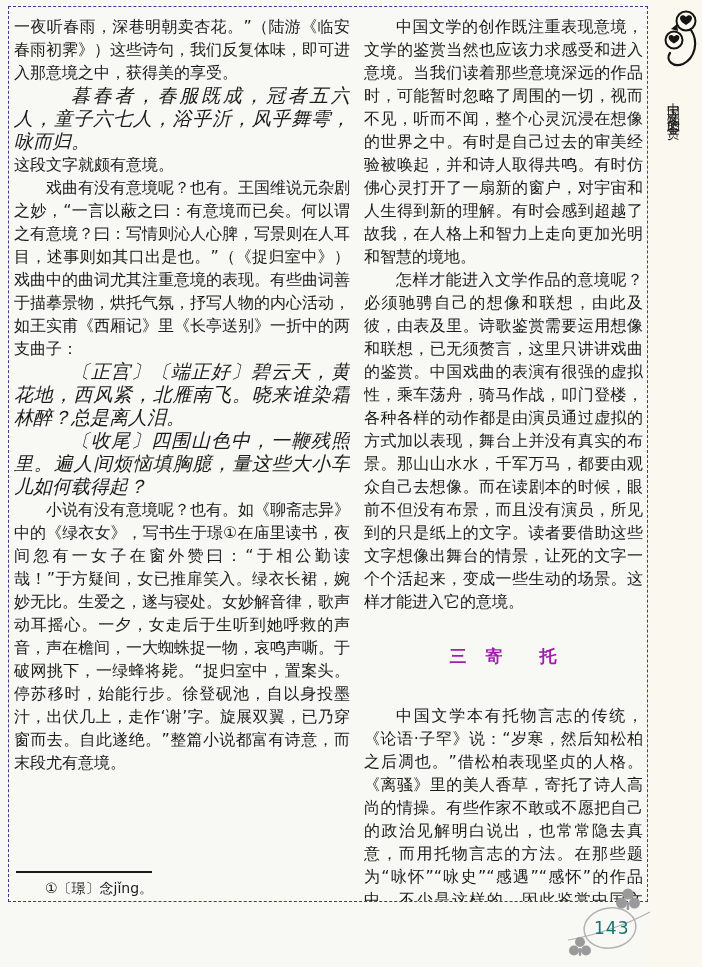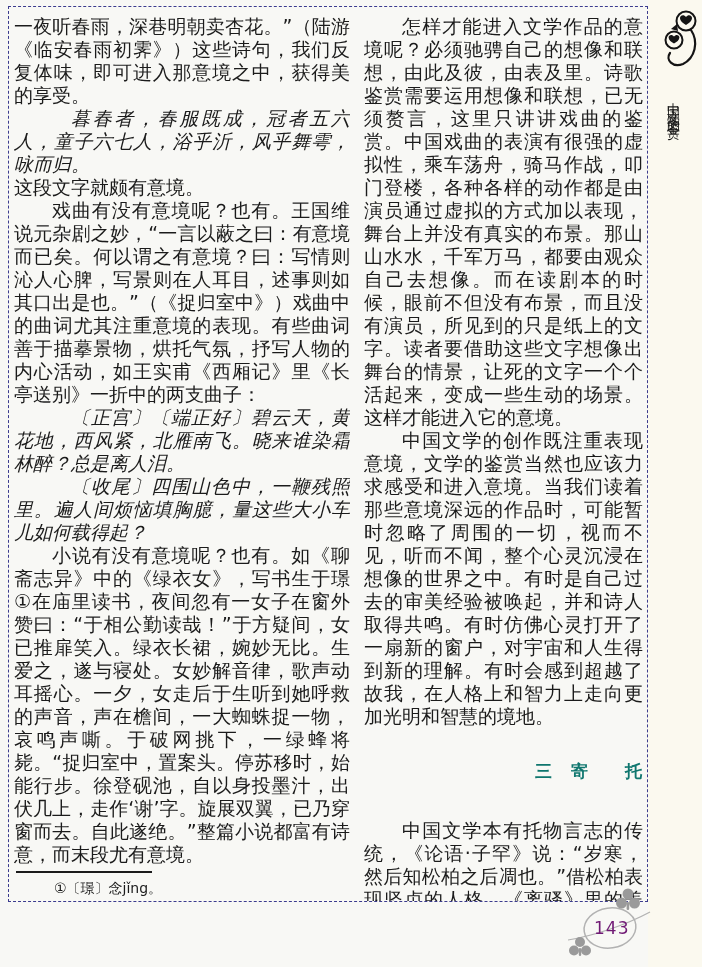--- a/index.html
+++ b/index.html
@@ -20,45 +20,45 @@
     border:1px dashed #3c3c8e;
     background:transparent;
     padding:8px 4px 0 5px;
     display:flex;
     overflow:hidden;
   }
   .col-left  { width:336px; overflow:hidden; }
   .col-gap   { width:14px; }
   .col-right { flex:1; overflow:hidden; }
   p.body-p {
-    font-size:19px; line-height:23px; text-align:justify; text-indent:2em;
+    font-size:16px; line-height:23px; text-align:justify; text-indent:2em;
   }
   p.no-indent { text-indent:0; }
   p.kai-quote {
     font-size:19px; line-height:23px; text-align:justify; text-indent:3em;
     font-style:italic;
   }
   .sec-heading {
-    font-size:17px; font-weight:bold; text-align:right;
-    margin:32px 0 36px 0; letter-spacing:1px; color:#0f766e;
+    font-size:17px; font-weight:bold; text-align:center;
+    margin:32px 0 36px 0; letter-spacing:1px; color:#a21caf;
   }
   .footnote { position:absolute; left:5px; bottom:3px; width:340px; }
   .fn-rule  { width:136px; border-top:2px solid #1b1b1b; margin-left:2px; }
-  .fn-text  { font-size:14px; line-height:20px; margin:5px 0 0 40px; text-indent:0; }
+  .fn-text  { font-size:14px; line-height:20px; margin:5px 0 0 31px; text-indent:0; }
   .fleuron  { position:absolute; left:657px; top:8px; }
   .side-title {
     position:absolute; left:664px; top:92px;
     writing-mode:vertical-rl; text-orientation:upright;
     font-size:13px; letter-spacing:4px; color:#151515;
   }
   .pageno-wrap { position:absolute; left:552px; top:882px; width:104px; height:82px; }
   .pageno-svg  { position:absolute; left:0; top:0; }
   .pageno {
     position:absolute; left:42px; top:36px;
-    font-size:17px; letter-spacing:1px; color:#701a75;
+    font-size:17px; letter-spacing:1px; color:#0f766e;
   }
 </style>
 </head>
 <body>
 
 <div class="sidebar-strip"></div>
 
 <div class="frame">
 
   <div class="col-left">
@@ -67,22 +67,22 @@
     <p class="body-p no-indent">这段文字就颇有意境。</p>
     <p class="body-p">戏曲有没有意境呢？也有。王国维说元杂剧之妙，“一言以蔽之曰：有意境而已矣。何以谓之有意境？曰：写情则沁人心脾，写景则在人耳目，述事则如其口出是也。”（《捉归室中》）戏曲中的曲词尤其注重意境的表现。有些曲词善于描摹景物，烘托气氛，抒写人物的内心活动，如王实甫《西厢记》里《长亭送别》一折中的两支曲子：</p>
     <p class="kai-quote">〔正宫〕〔端正好〕碧云天，黄花地，西风紧，北雁南飞。晓来谁染霜林醉？总是离人泪。</p>
     <p class="kai-quote">〔收尾〕四围山色中，一鞭残照里。遍人间烦恼填胸臆，量这些大小车儿如何载得起？</p>
     <p class="body-p">小说有没有意境呢？也有。如《聊斋志异》中的《绿衣女》，写书生于璟①在庙里读书，夜间忽有一女子在窗外赞曰：“于相公勤读哉！”于方疑间，女已推扉笑入。绿衣长裙，婉妙无比。生爱之，遂与寝处。女妙解音律，歌声动耳摇心。一夕，女走后于生听到她呼救的声音，声在檐间，一大蜘蛛捉一物，哀鸣声嘶。于破网挑下，一绿蜂将毙。“捉归室中，置案头。停苏移时，始能行步。徐登砚池，自以身投墨汁，出伏几上，走作‘谢’字。旋展双翼，已乃穿窗而去。自此遂绝。”整篇小说都富有诗意，而末段尤有意境。</p>
   </div>
 
   <div class="col-gap"></div>
 
   <div class="col-right">
+    <p class="body-p">中国文学的创作既注重表现意境，文学的鉴赏当然也应该力求感受和进入意境。当我们读着那些意境深远的作品时，可能暂时忽略了周围的一切，视而不见，听而不闻，整个心灵沉浸在想像的世界之中。有时是自己过去的审美经验被唤起，并和诗人取得共鸣。有时仿佛心灵打开了一扇新的窗户，对宇宙和人生得到新的理解。有时会感到超越了故我，在人格上和智力上走向更加光明和智慧的境地。</p>
     <p class="body-p">怎样才能进入文学作品的意境呢？必须驰骋自己的想像和联想，由此及彼，由表及里。诗歌鉴赏需要运用想像和联想，已无须赘言，这里只讲讲戏曲的鉴赏。中国戏曲的表演有很强的虚拟性，乘车荡舟，骑马作战，叩门登楼，各种各样的动作都是由演员通过虚拟的方式加以表现，舞台上并没有真实的布景。那山山水水，千军万马，都要由观众自己去想像。而在读剧本的时候，眼前不但没有布景，而且没有演员，所见到的只是纸上的文字。读者要借助这些文字想像出舞台的情景，让死的文字一个个活起来，变成一些生动的场景。这样才能进入它的意境。</p>
-    <p class="body-p">中国文学的创作既注重表现意境，文学的鉴赏当然也应该力求感受和进入意境。当我们读着那些意境深远的作品时，可能暂时忽略了周围的一切，视而不见，听而不闻，整个心灵沉浸在想像的世界之中。有时是自己过去的审美经验被唤起，并和诗人取得共鸣。有时仿佛心灵打开了一扇新的窗户，对宇宙和人生得到新的理解。有时会感到超越了故我，在人格上和智力上走向更加光明和智慧的境地。</p>
     <h3 class="sec-heading">三　寄　　托</h3>
     <p class="body-p">中国文学本有托物言志的传统，《论语·子罕》说：“岁寒，然后知松柏之后凋也。”借松柏表现坚贞的人格。《离骚》里的美人香草，寄托了诗人高尚的情操。有些作家不敢或不愿把自己的政治见解明白说出，也常常隐去真意，而用托物言志的方法。在那些题为“咏怀”“咏史”“感遇”“感怀”的作品中，不少是这样的。因此鉴赏中国文学，必须注意有无寄托，如果有寄托，就要进一步弄清是什么寄托，透过表层的意象，体察作者真正的思想感情。如李商隐的《回中牡丹为雨所败》其二：</p>
   </div>
 
   <div class="footnote">
     <div class="fn-rule"></div>
     <p class="fn-text">①〔璟〕念jǐng。</p>
   </div>
 
 </div>

